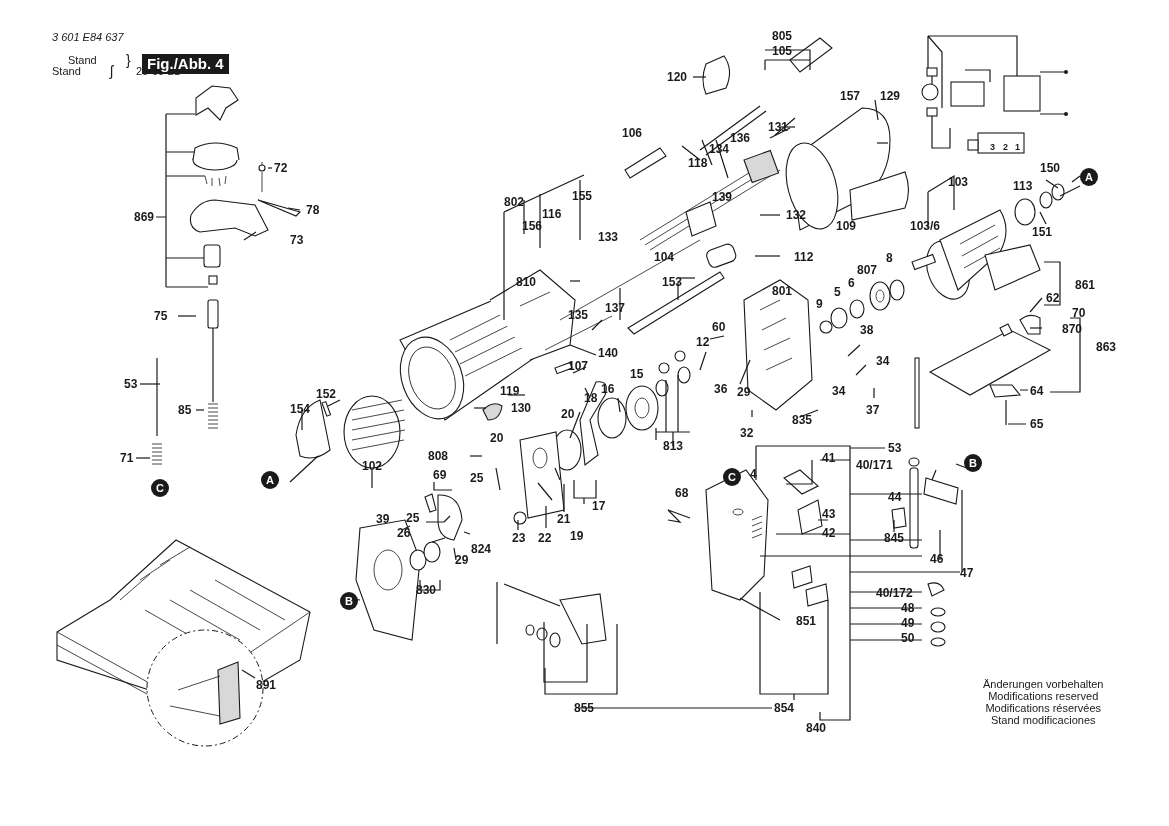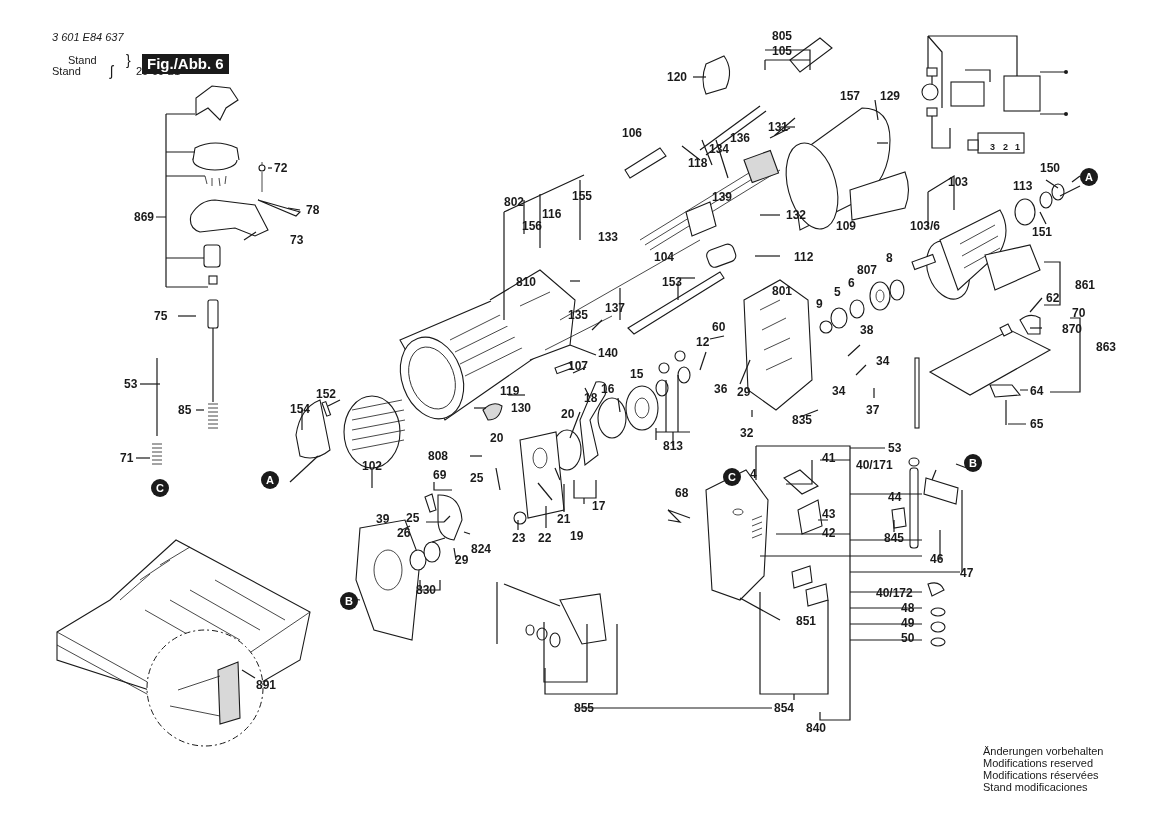--- a/index.html
+++ b/index.html
@@ -5,21 +5,21 @@
   html, body { margin:0; padding:0; background:#ffffff; }
   body { width:1169px; height:826px; position:relative; overflow:hidden; font-family:"Liberation Sans", sans-serif; color:#1a1a1a; }
   #canvas { position:absolute; left:0; top:0; width:1169px; height:826px; }
   .doc-no { position:absolute; left:52px; top:31px; font-size:11px;font-style:italic; }
   .stand { position:absolute; left:52px; top:55px; font-size:11px; line-height:11px; }
   .stand .row { display:flex; gap:16px;justify-content:flex-end; }
   .stand .lbl { width:42px; display:inline-block; }
   .stand .brace { font-size:14px; line-height:10px; width:10px; display:inline-block; }
   .stand .old { text-decoration:line-through; }
   .fig { position:absolute; left:142px; top:54px; background:#1a1a1a; color:#fff; font-weight:bold; font-size:15px; padding:1px 5px 2px 5px; }
-  .notice { position:absolute; left:983px; top:745px; font-size:11px; line-height:12px; }
+  .notice { position:absolute; left:983px; top:678px; font-size:11px; line-height:12px;text-align:center; }
   svg text.pl { font-family:"Liberation Sans", sans-serif; font-weight:bold; font-size:12px; fill:#1a1a1a; }
   svg text.ref { font-family:"Liberation Sans", sans-serif; font-weight:bold; font-size:11px; fill:#fff; }
   .ln { stroke:#1a1a1a; stroke-width:1.2; fill:none; }
   .part { stroke:#1a1a1a; stroke-width:1.1; fill:#fff; }
   .part-g { stroke:#1a1a1a; stroke-width:1.1; fill:#d8d8d8; }
   .thin { stroke:#1a1a1a; stroke-width:0.8; fill:none; }
 </style>
 </head>
 <body>
 
@@ -29,21 +29,21 @@
       <span class="lbl">Stand</span>
       <span class="brace">}</span>
       <span class="old">30-08</span>
     </div>
   <div class="row">
       <span class="lbl">Stand</span>
       <span class="brace">ʃ</span>
       <span>20-09-21</span>
     </div>
 </div>
-<div class="fig">Fig./Abb. 6</div>
+<div class="fig">Fig./Abb. 4</div>
 
 <div class="notice">
   <div>Änderungen vorbehalten</div>
   <div>Modifications reserved</div>
   <div>Modifications réservées</div>
   <div>Stand modificaciones</div>
 </div>
 
 <svg id="canvas" viewBox="0 0 1169 826">
 

